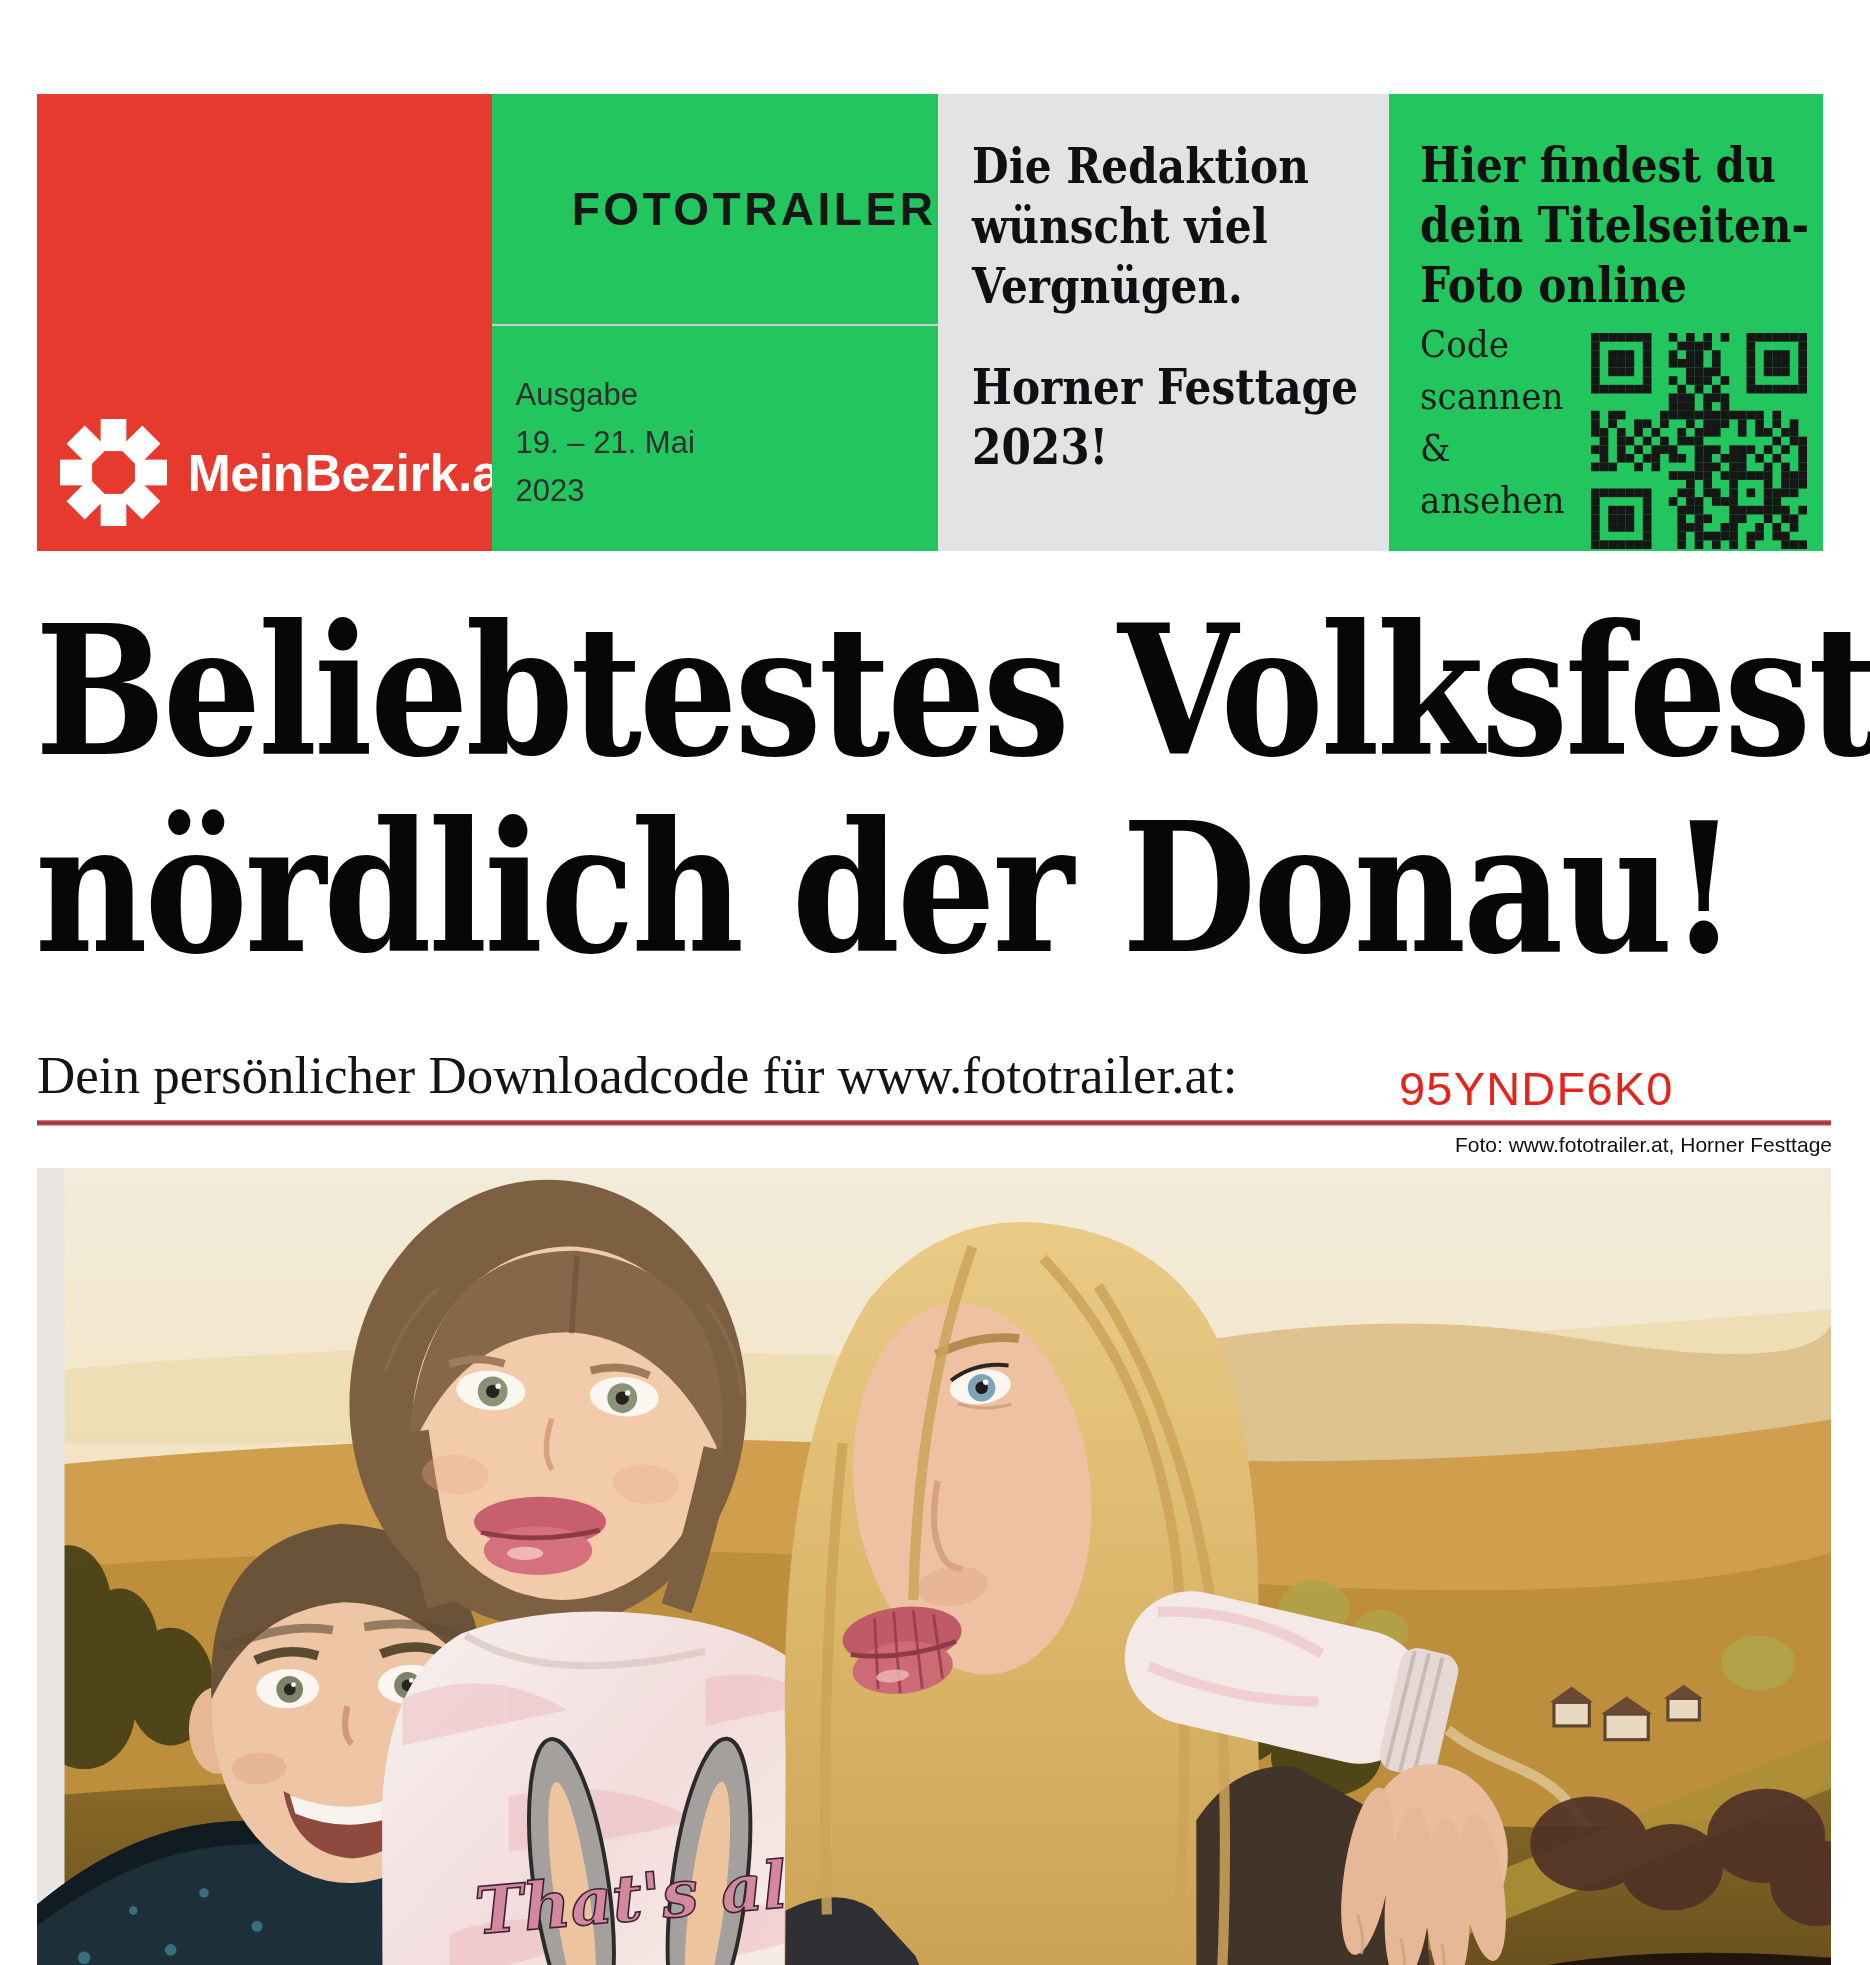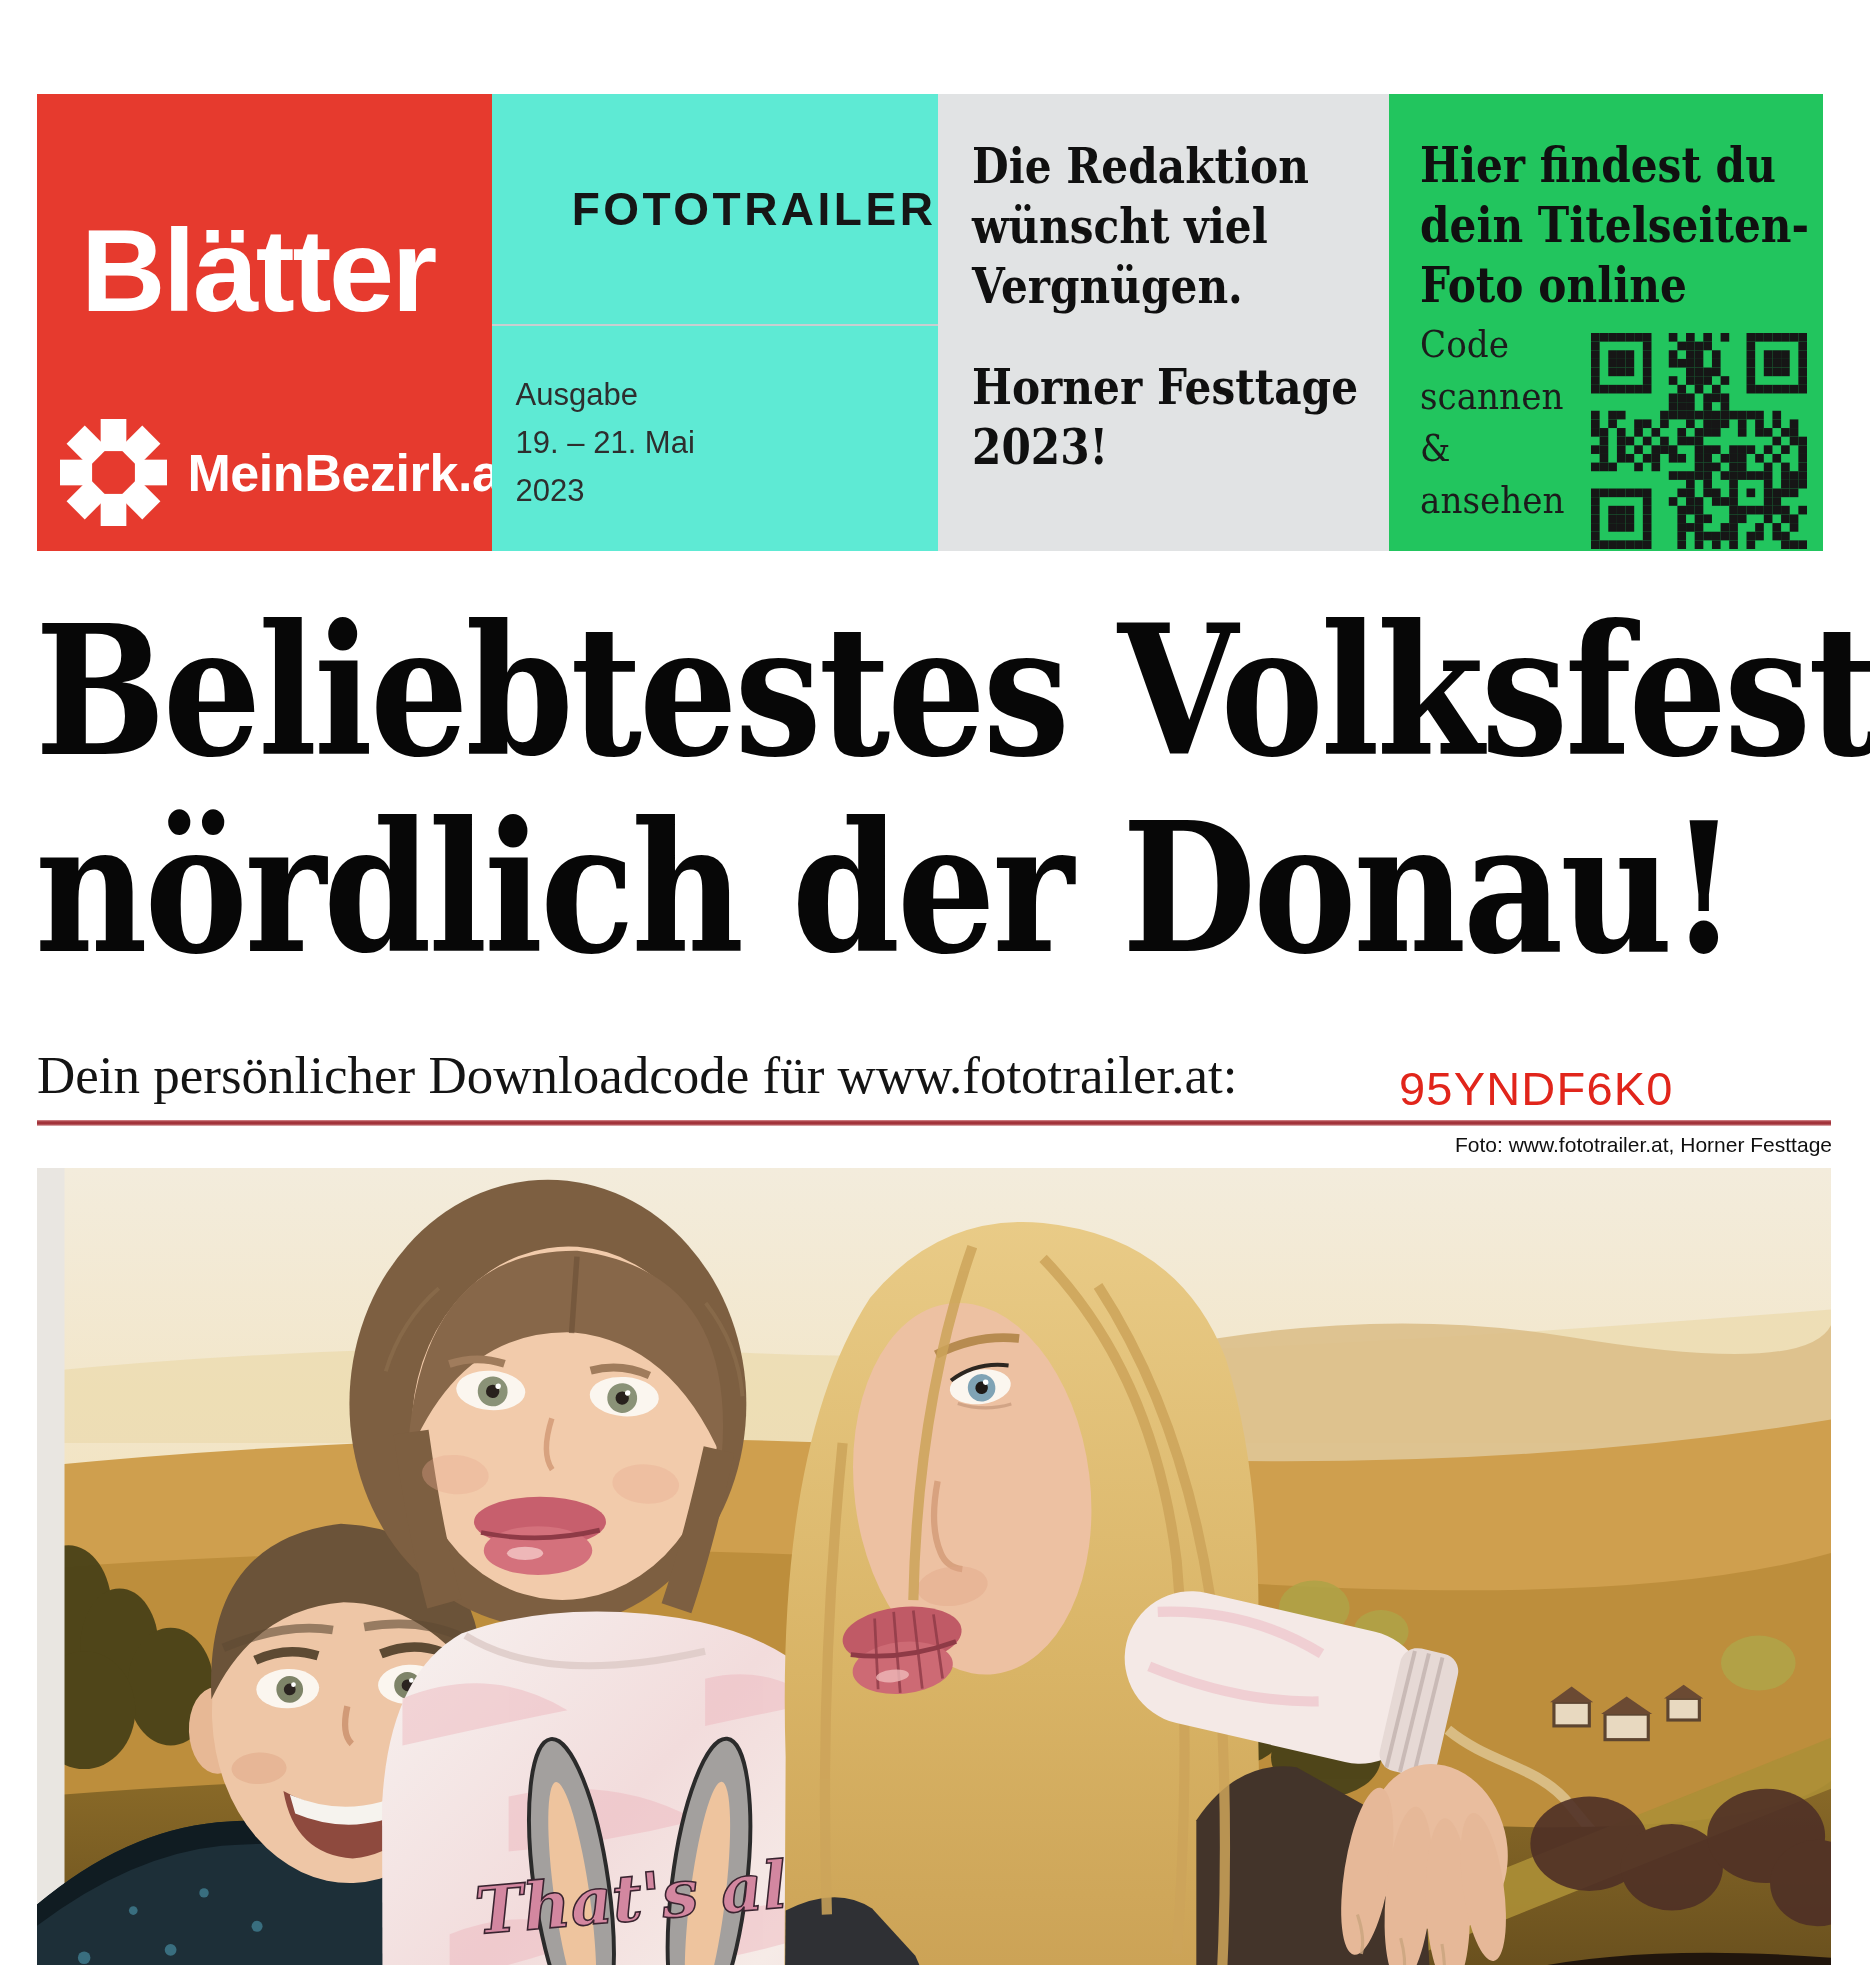--- a/index.html
+++ b/index.html
@@ -4,21 +4,21 @@
 <style>
   html,body{margin:0;padding:0;background:#ffffff;}
   .page{position:relative;width:1871px;height:2664px;background:#fff;overflow:hidden;
         font-family:"Liberation Sans",sans-serif;color:#111;}
   .abs{position:absolute;}
 
   
   .band{left:37px;top:94px;width:1785px;height:457px;}
   .col{position:absolute;top:0;height:457px;}
   .col-red{left:0;width:455px;background:#e63a2e;}
-  .col-white{left:455px;width:524px;background:#5eead4;}
+  .col-white{left:455px;width:524px;background:#22c55e;}
   .col-gray{left:901px;width:451px;background:#e1e3e4;}
   .col-salmon{left:1352px;width:434px;background:#22c55e;}
 
   .logo-txt{position:absolute;left:44px;top:27.5px;font-size:117px;line-height:99px;
             font-weight:bold;color:#fff;letter-spacing:-2.4px;}
   .mb-row{position:absolute;left:23px;bottom:25px;display:flex;align-items:center;gap:20.4px;}
   .mb-row svg{width:107px;height:107px;display:block;}
   .mb-name{font-size:52px;font-weight:bold;color:#fff;letter-spacing:-0.4px;}
 
   .ft-wrap{position:absolute;left:0;top:0;width:100%;height:230px;display:flex;
@@ -59,21 +59,20 @@
 </style>
 </head>
 <body>
 
 <div class="page">
 
   <div class="abs band">
 
     <div class="col col-red">
       <div class="logo-txt"><br>
-        <span>Blätter</span>
       </div>
       <div class="mb-row">
         <svg viewBox="0 0 100 100" aria-hidden="true">
           <g fill="#ffffff">
             <rect x="38" y="0" width="24" height="30" transform="rotate(0 50 50)"></rect>
             <rect x="38" y="0" width="24" height="30" transform="rotate(45 50 50)"></rect>
             <rect x="38" y="0" width="24" height="30" transform="rotate(90 50 50)"></rect>
             <rect x="38" y="0" width="24" height="30" transform="rotate(135 50 50)"></rect>
             <rect x="38" y="0" width="24" height="30" transform="rotate(180 50 50)"></rect>
             <rect x="38" y="0" width="24" height="30" transform="rotate(225 50 50)"></rect>

